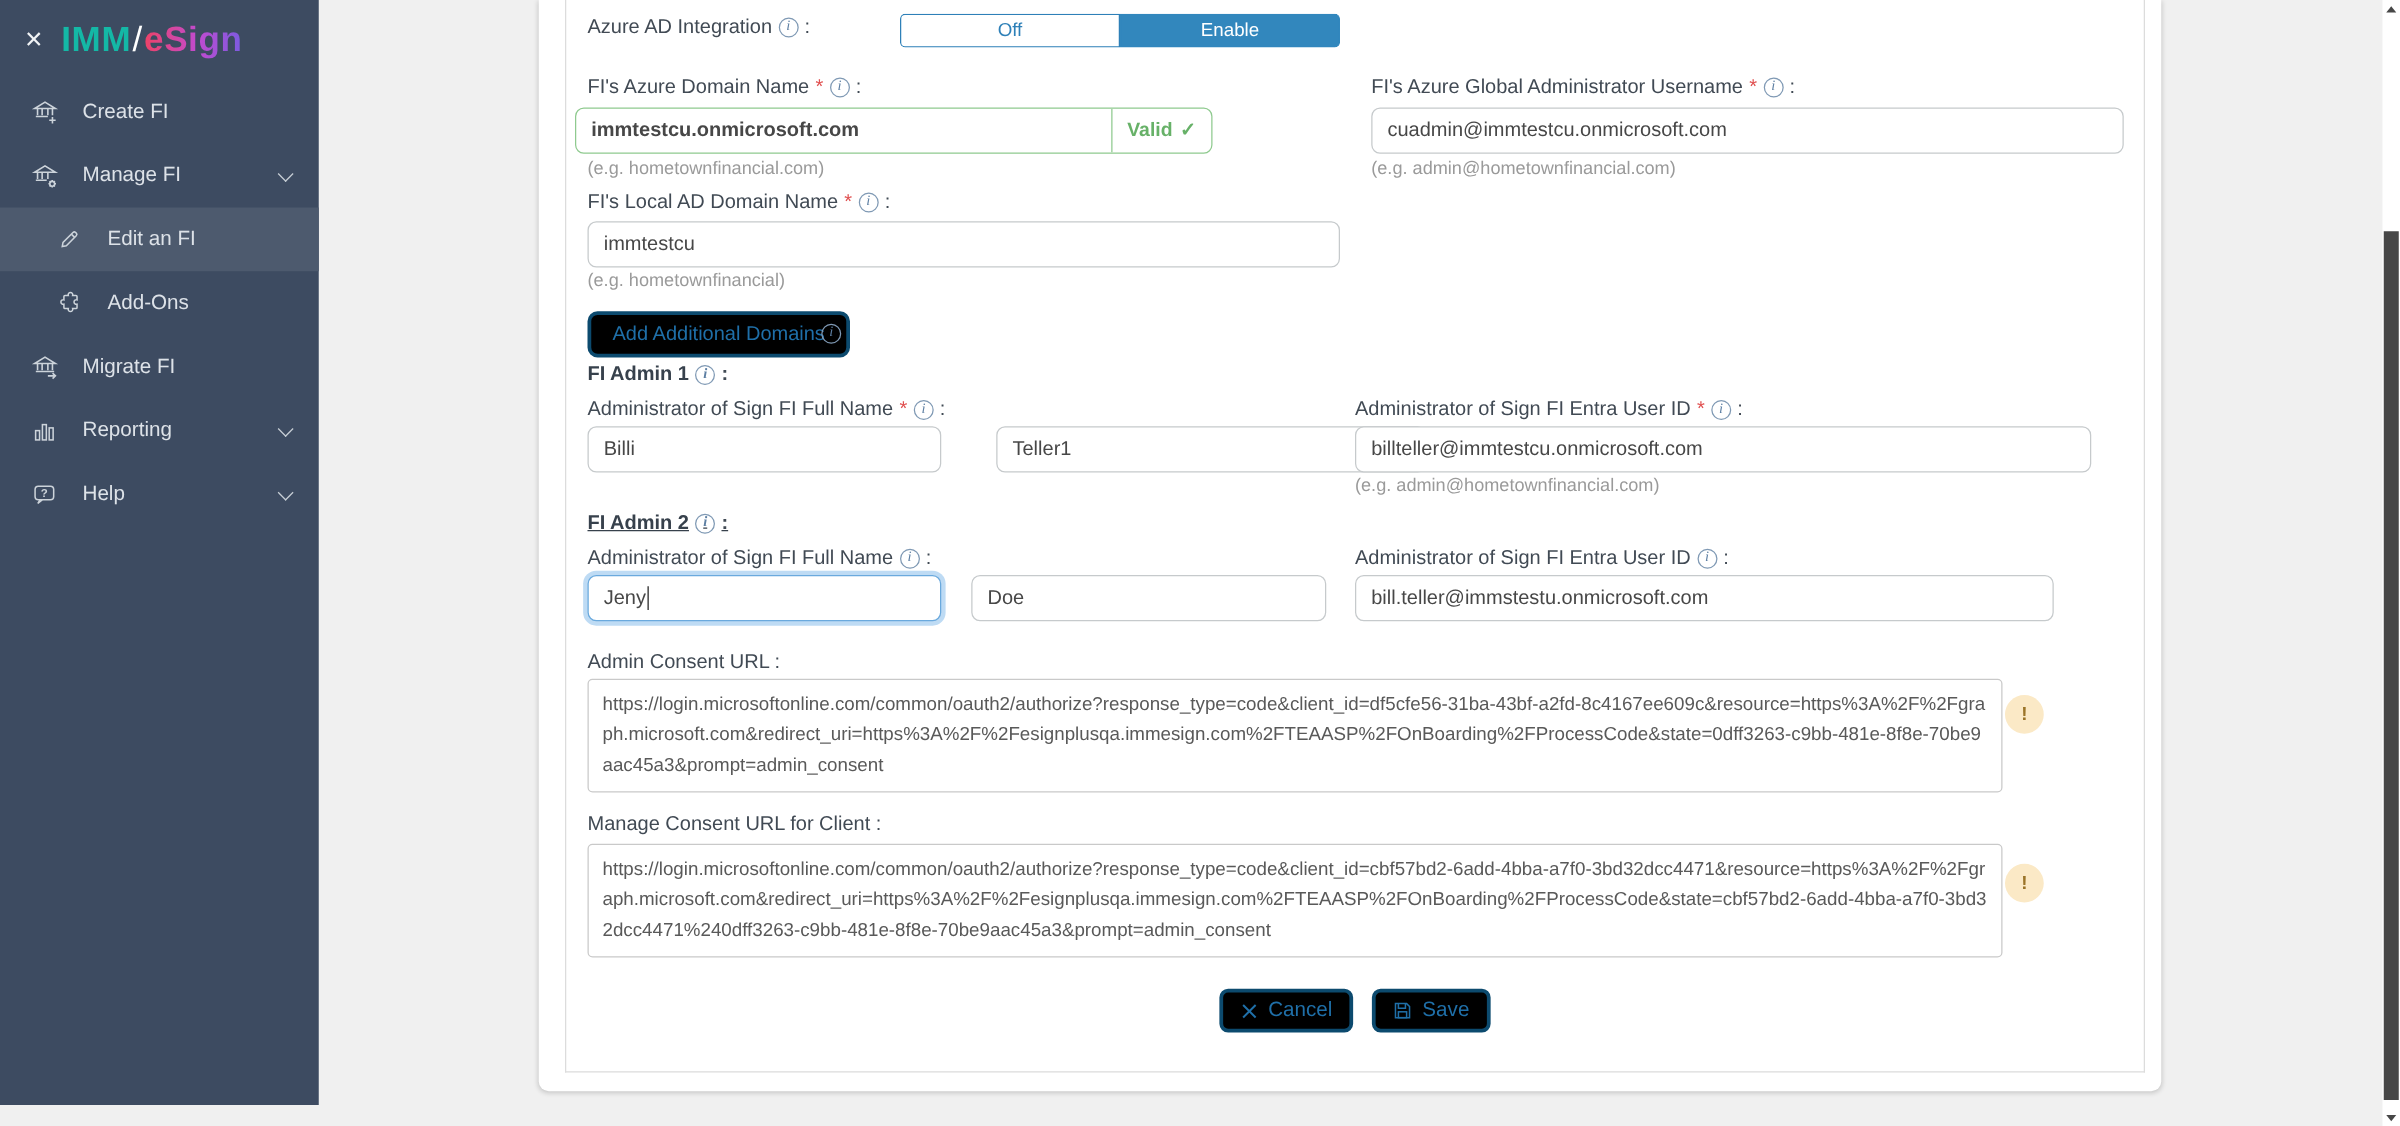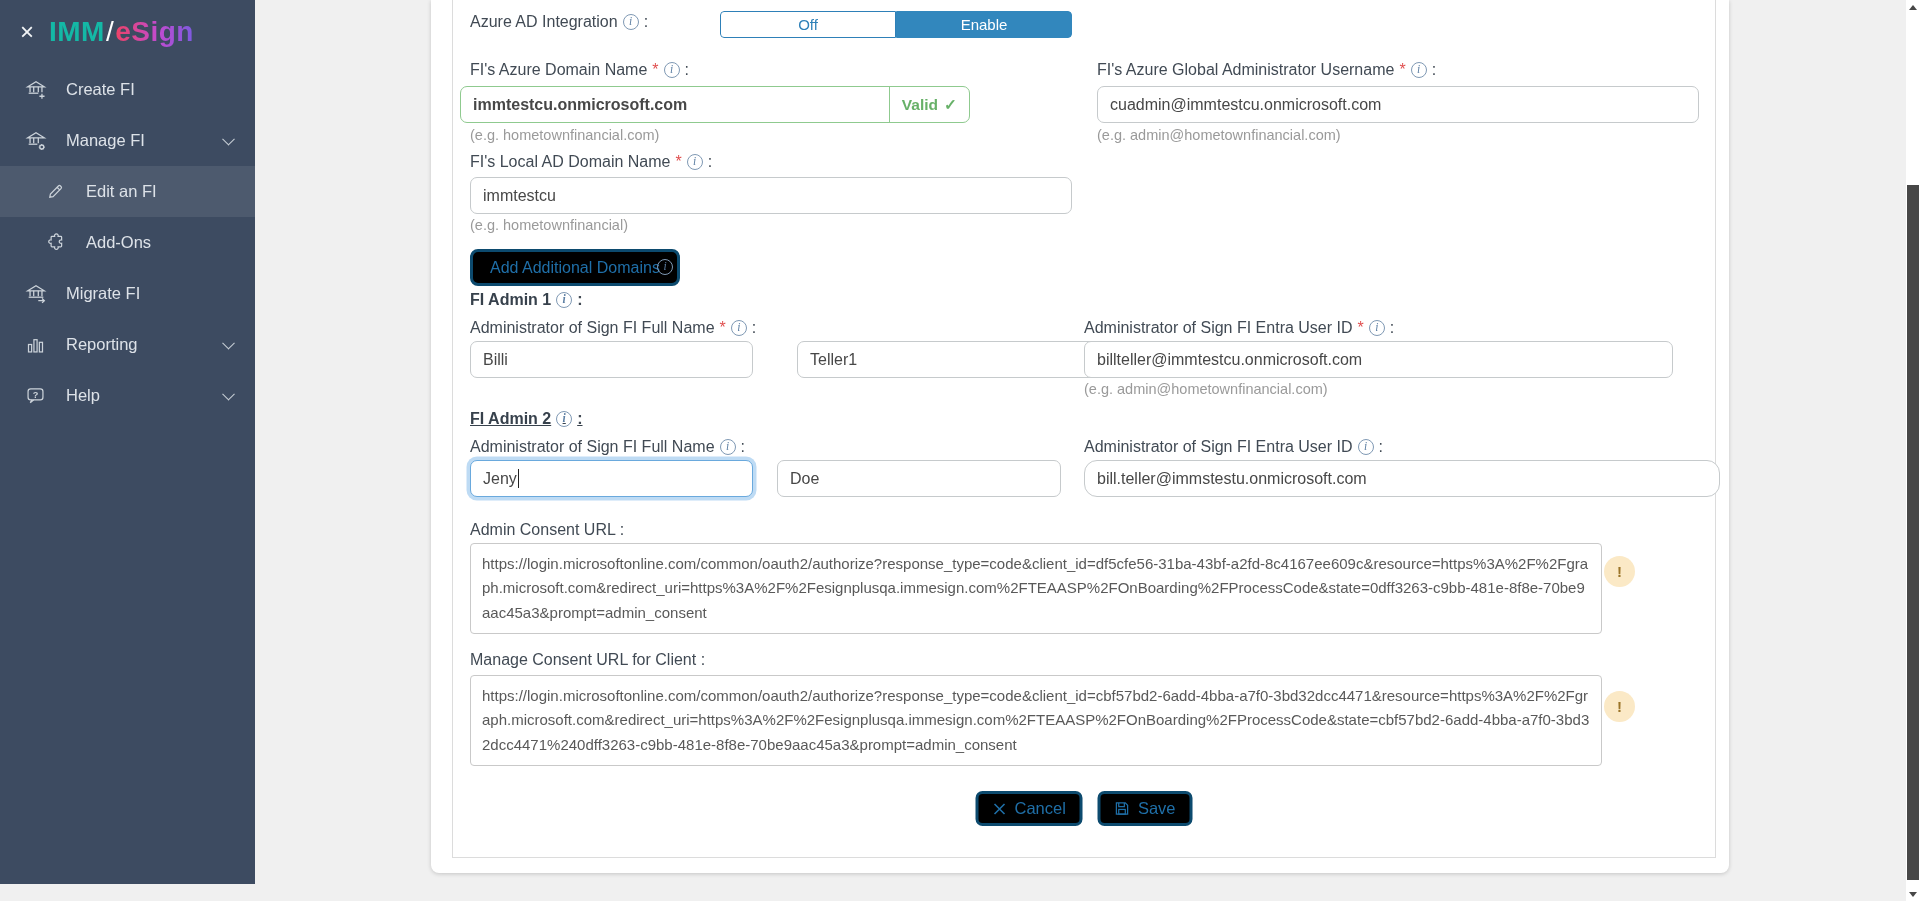--- a/index.html
+++ b/index.html
@@ -246,21 +246,21 @@
         <span>Jeny</span>
           <span class="caret"></span>
       </div>
       <input class="abs tinput" style="left: 324px; top: 460px; width: 284px;" value="Doe">
 
       <div class="abs lbl" style="left:631px; top:438px;">
         <span>Administrator of Sign FI Entra User ID</span>
         <span class="info-i">i</span>
         <span class="colon">:</span>
       </div>
-      <input class="abs tinput" style="left: 631px; top: 460px; width: 636px; border-radius: 13px;" value="bill.teller@immstestu.onmicrosoft.com">
+      <input class="abs tinput" style="left: 631px; top: 460px; width: 559px;" value="bill.teller@immstestu.onmicrosoft.com">
 
       <div class="abs lbl" style="left:17px; top:521px;">
         <span>Admin Consent URL :</span>
       </div>
       <div class="abs urlbox" style="left:17px; top:543px;">https://login.microsoftonline.com/common/oauth2/authorize?response_type=code&amp;client_id=df5cfe56-31ba-43bf-a2fd-8c4167ee609c&amp;resource=https%3A%2F%2Fgraph.microsoft.com&amp;redirect_uri=https%3A%2F%2Fesignplusqa.immesign.com%2FTEAASP%2FOnBoarding%2FProcessCode&amp;state=0dff3263-c9bb-481e-8f8e-70be9aac45a3&amp;prompt=admin_consent</div>
       <div class="abs warn" style="left:1151px; top:556px;">!</div>
 
       <div class="abs lbl" style="left:17px; top:651px;">
         <span>Manage Consent URL for Client :</span>
       </div>

